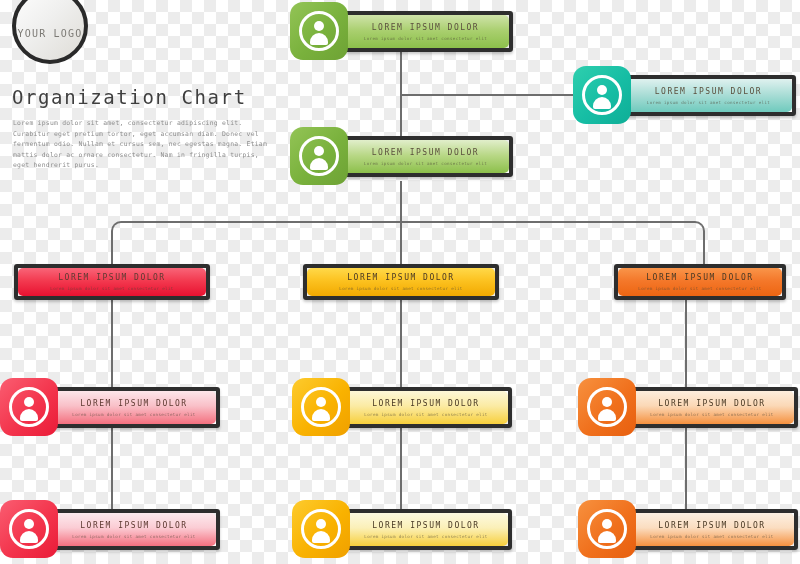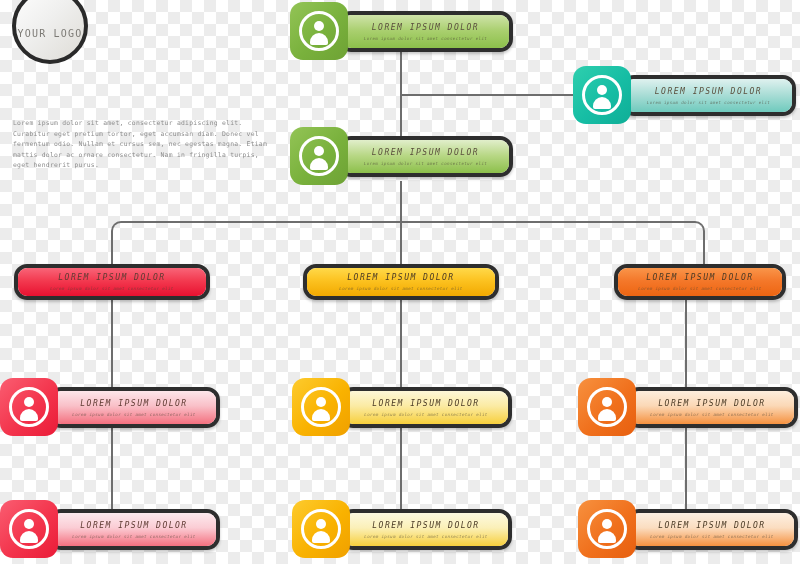--- a/index.html
+++ b/index.html
@@ -72,26 +72,25 @@
     width:10px;height:10px;border-radius:50%;background:#fff;
   }
   .icon-ring .body{
     position:absolute;left:50%;top:19px;transform:translateX(-50%);
     width:18px;height:12px;background:#fff;
     border-radius:9px 9px 2px 2px;
   }
   .bar{
     position:absolute;
     border:4px solid #2e2e2e;
-    border-radius:13px;
+    border-radius:3px;
     box-sizing:border-box;
     overflow:hidden;
     z-index:2;
     box-shadow:0 2px 3px rgba(0,0,0,.22);
-    font-style:italic;
   }
   .bar-inner{
     width:100%;height:100%;
     display:flex;flex-direction:column;
     align-items:center;justify-content:center;
     border-radius:5px;
   }
   .bar-title{
     font-size:8px;letter-spacing:1.5px;color:#5a4f3d;
     white-space:nowrap;
@@ -114,20 +113,21 @@
 
   <div class="bracket" style="left:111px;top:221px;width:590px;height:64px;"></div>
 
   <div class="conn conn-v" style="left:111px;top:296px;height:244px;"></div>
   <div class="conn conn-v" style="left:400px;top:296px;height:244px;"></div>
   <div class="conn conn-v" style="left:685px;top:296px;height:244px;"></div>
 
   <div id="logo">
     <span>YOUR LOGO</span>
   </div>
+  <div id="title">Organization Chart</div>
   <div id="body-copy">Lorem ipsum dolor sit amet, consectetur adipiscing elit. Curabitur eget pretium tortor, eget accumsan diam. Donec vel fermentum odio. Nullam et cursus sem, nec egestas magna. Etiam mattis dolor ac ornare consectetur. Nam in fringilla turpis, eget hendrerit purus.</div>
 
   <div class="node" style="left:290px;top:2px;">
     <div class="icon-box" style="background:linear-gradient(135deg,#93c456 0%,#79b13c 55%,#6ea235 100%);">
       <div class="icon-ring">
         <div class="head"></div>
           <div class="body"></div>
       </div>
     </div>
     <div class="bar" style="left:48px;top:9px;width:175px;height:41px;">

